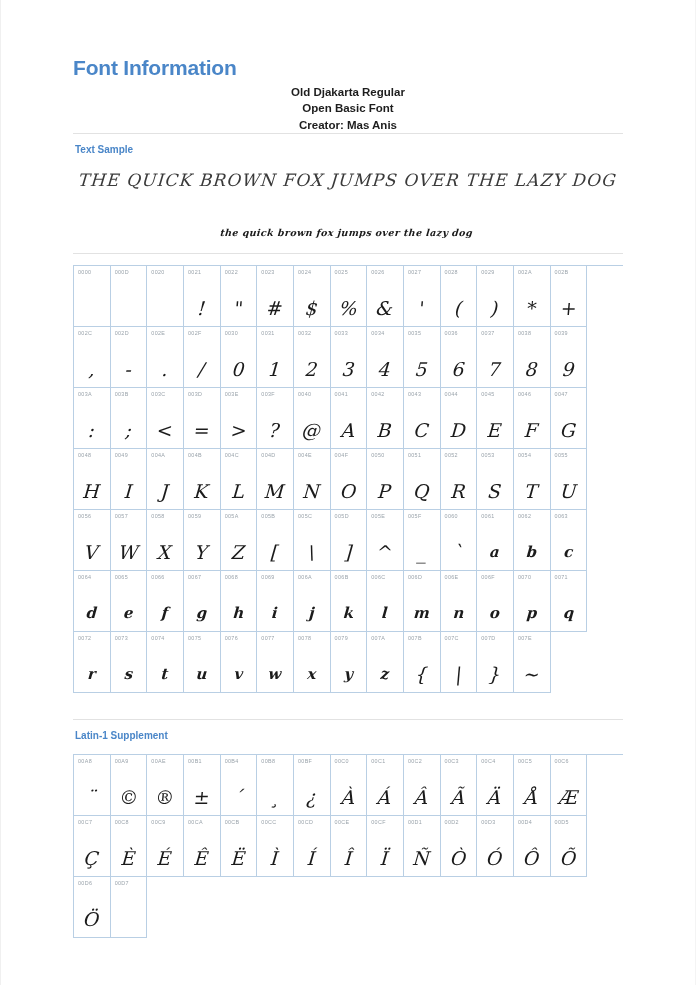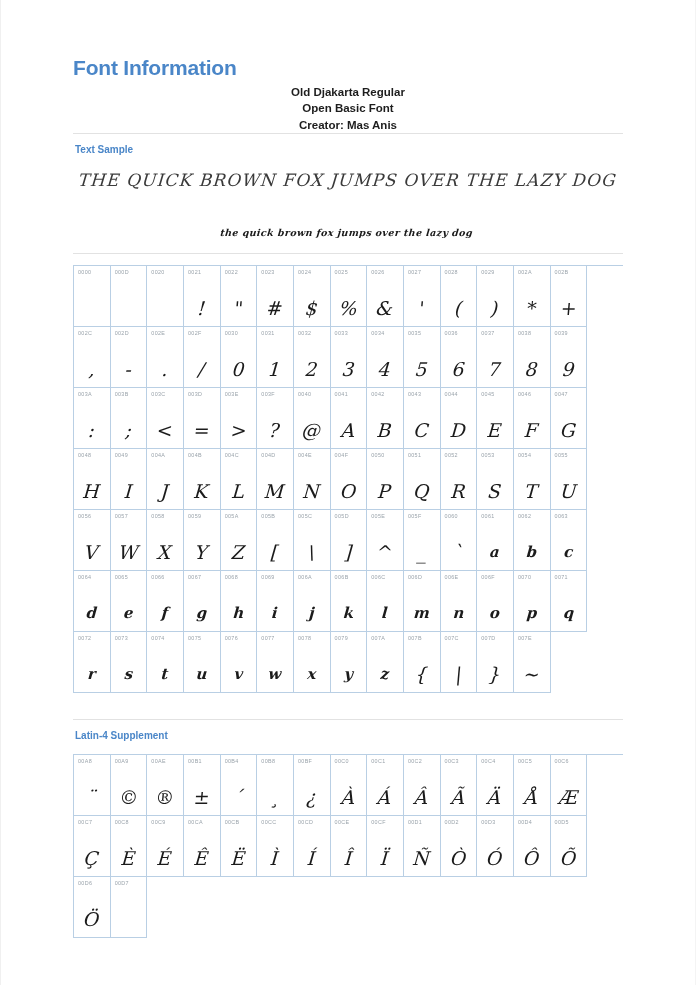--- a/index.html
+++ b/index.html
@@ -568,21 +568,21 @@
           <div class="cell">
             <div class="code">007E</div>
             <div class="glyph">~</div>
           </div>
         </div>
       <div class="spacer-after-grid"></div>
     </div>
 
     <div class="section">
       <div class="rule"></div>
-      <div class="section-title">Latin-4 Supplement</div>
+      <div class="section-title">Latin-1 Supplement</div>
       <div class="grid cols15" id="grid-latin1">
           <div class="cell">
             <div class="code">00A8</div>
             <div class="glyph">¨</div>
           </div>
           <div class="cell">
             <div class="code">00A9</div>
             <div class="glyph">©</div>
           </div>
           <div class="cell">

